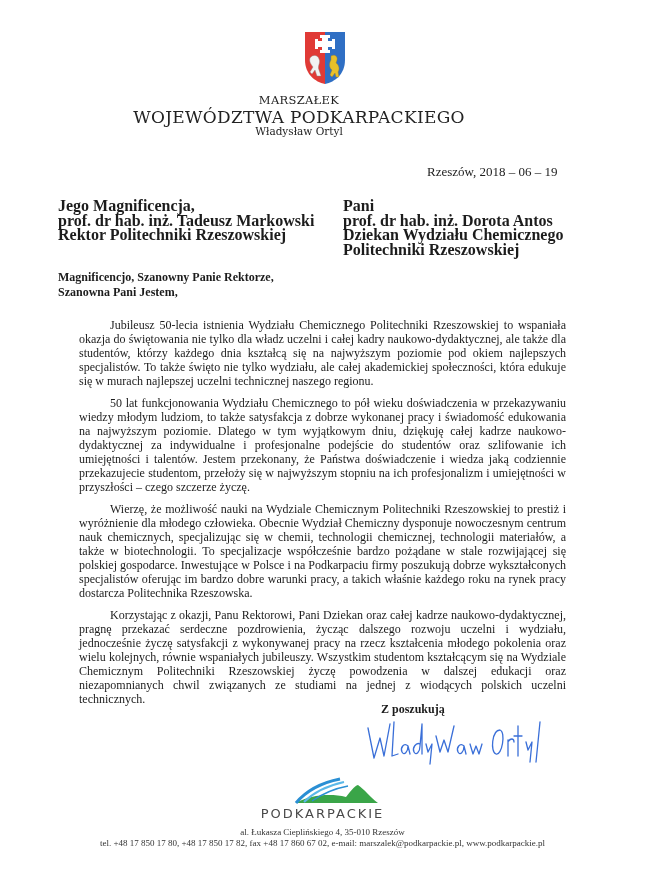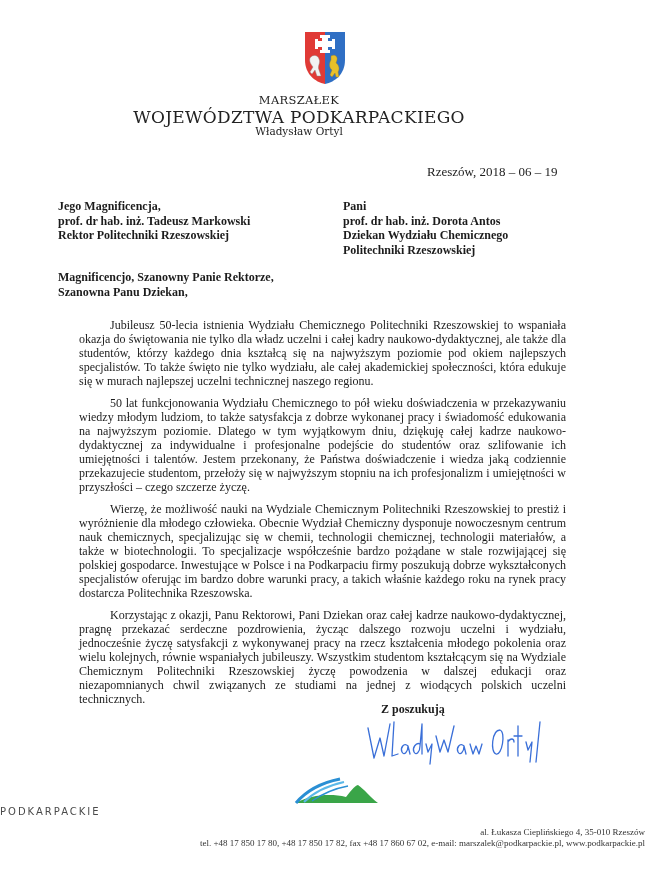--- a/index.html
+++ b/index.html
@@ -3,32 +3,32 @@
 <meta charset="utf-8">
 <style>
   html, body { margin: 0; padding: 0; background: #ffffff; }
   body { width: 645px; height: 870px; position: relative; overflow: hidden; font-family: "Liberation Serif", serif; color: #1c1c1c; }
   .crest { position: absolute; left: 303px; top: 30px; width: 44px; height: 56px; }
   .hdr { position: absolute; left: 0; width: 598px; text-align: center; font-family: "DejaVu Serif", serif; color: #222; }
   .hdr-title1 { top: 93px; font-size: 11.5px; letter-spacing: 0.3px; }
   .hdr-title2 { top: 107px; font-size: 17px; letter-spacing: 0.3px; }
   .hdr-name { top: 125px; font-size: 10.5px; }
   .date { position: absolute; left: 427px; top: 164px; font-size: 13px; }
-  .addr { position: absolute; font-weight: bold; font-size: 12px; line-height: 14.5px; }
+  .addr { position: absolute; font-weight: bold; font-size: 16px; line-height: 14.5px; }
   .addr-left { left: 58px; top: 199px; }
   .addr-right { left: 343px; top: 199px; }
   .addr div { white-space: nowrap; }
   .salutation { position: absolute; left: 58px; top: 270px; font-weight: bold; font-size: 12px; line-height: 14.5px; }
   .body-text { position: absolute; left: 79px; top: 318px; width: 487px; font-size: 12px; line-height: 14px; text-align: justify; }
   .body-text p { margin: 0 0 8px 0; text-indent: 31px; }
   .closing { position: absolute; left: 381px; top: 702px; font-weight: bold; font-size: 12px; }
   .signature { position: absolute; left: 360px; top: 716px; width: 200px; height: 50px; }
   .logo { position: absolute; left: 290px; top: 775px; width: 90px; height: 30px; }
-  .logo-text { position: absolute; left: 0; width: 645px; top: 806px; font-family: "DejaVu Sans", sans-serif; font-size: 10px; letter-spacing: 2px; color: #4a4a4a; }
-  .footer { position: absolute; left: 0; width: 645px; text-align: right; font-size: 9px; color: #333; }
+  .logo-text { position: absolute; left: 0; width: 645px; top: 806px; text-align: center; font-family: "DejaVu Sans", sans-serif; font-size: 13px; letter-spacing: 2px; color: #4a4a4a; }
+  .footer { position: absolute; left: 0; width: 645px; text-align: center; font-size: 9px; color: #333; }
   .footer-1 { top: 827px; }
   .footer-2 { top: 838px; }
 </style>
 </head>
 <body>
 
 <svg class="crest" viewBox="0 0 44 56">
   <path d="M2 2 H22 V54 C12 52 2 44 2 30 Z" fill="#e03a36"></path>
   <path d="M22 2 H42 V30 C42 44 32 52 22 54 Z" fill="#2f6fc4"></path>
   <g fill="#ffffff">
@@ -57,21 +57,21 @@
 
 <div class="addr addr-right">
   <div>Pani</div>
   <div>prof. dr hab. inż. Dorota Antos</div>
   <div>Dziekan Wydziału Chemicznego</div>
   <div>Politechniki Rzeszowskiej</div>
 </div>
 
 <div class="salutation">
   <div>Magnificencjo, Szanowny Panie Rektorze,</div>
-  <div>Szanowna Panu Dziekan,</div>
+  <div>Szanowna Pani Jestem,</div>
 </div>
 
 <div class="body-text">
   <p>Jubileusz 50-lecia istnienia Wydziału Chemicznego Politechniki Rzeszowskiej to wspaniała okazja do świętowania nie tylko dla władz uczelni i całej kadry naukowo-dydaktycznej, ale także dla studentów, którzy każdego dnia kształcą się na najwyższym poziomie pod okiem najlepszych specjalistów. To także święto nie tylko wydziału, ale całej akademickiej społeczności, która edukuje się w murach najlepszej uczelni technicznej naszego regionu.</p>
   <p>50 lat funkcjonowania Wydziału Chemicznego to pół wieku doświadczenia w przekazywaniu wiedzy młodym ludziom, to także satysfakcja z dobrze wykonanej pracy i świadomość edukowania na najwyższym poziomie. Dlatego w tym wyjątkowym dniu, dziękuję całej kadrze naukowo-dydaktycznej za indywidualne i profesjonalne podejście do studentów oraz szlifowanie ich umiejętności i talentów. Jestem przekonany, że Państwa doświadczenie i wiedza jaką codziennie przekazujecie studentom, przełoży się w najwyższym stopniu na ich profesjonalizm i umiejętności w przyszłości – czego szczerze życzę.</p>
   <p>Wierzę, że możliwość nauki na Wydziale Chemicznym Politechniki Rzeszowskiej to prestiż i wyróżnienie dla młodego człowieka. Obecnie Wydział Chemiczny dysponuje nowoczesnym centrum nauk chemicznych, specjalizując się w chemii, technologii chemicznej, technologii materiałów, a także w biotechnologii. To specjalizacje współcześnie bardzo pożądane w stale rozwijającej się polskiej gospodarce. Inwestujące w Polsce i na Podkarpaciu firmy poszukują dobrze wykształconych specjalistów oferując im bardzo dobre warunki pracy, a takich właśnie każdego roku na rynek pracy dostarcza Politechnika Rzeszowska.</p>
   <p>Korzystając z okazji, Panu Rektorowi, Pani Dziekan oraz całej kadrze naukowo-dydaktycznej, pragnę przekazać serdeczne pozdrowienia, życząc dalszego rozwoju uczelni i wydziału, jednocześnie życzę satysfakcji z wykonywanej pracy na rzecz kształcenia młodego pokolenia oraz wielu kolejnych, równie wspaniałych jubileuszy. Wszystkim studentom kształcącym się na Wydziale Chemicznym Politechniki Rzeszowskiej życzę powodzenia w dalszej edukacji oraz niezapomnianych chwil związanych ze studiami na jednej z wiodących polskich uczelni technicznych.</p>
 </div>
 
 <div class="closing">Z poszukują</div>

